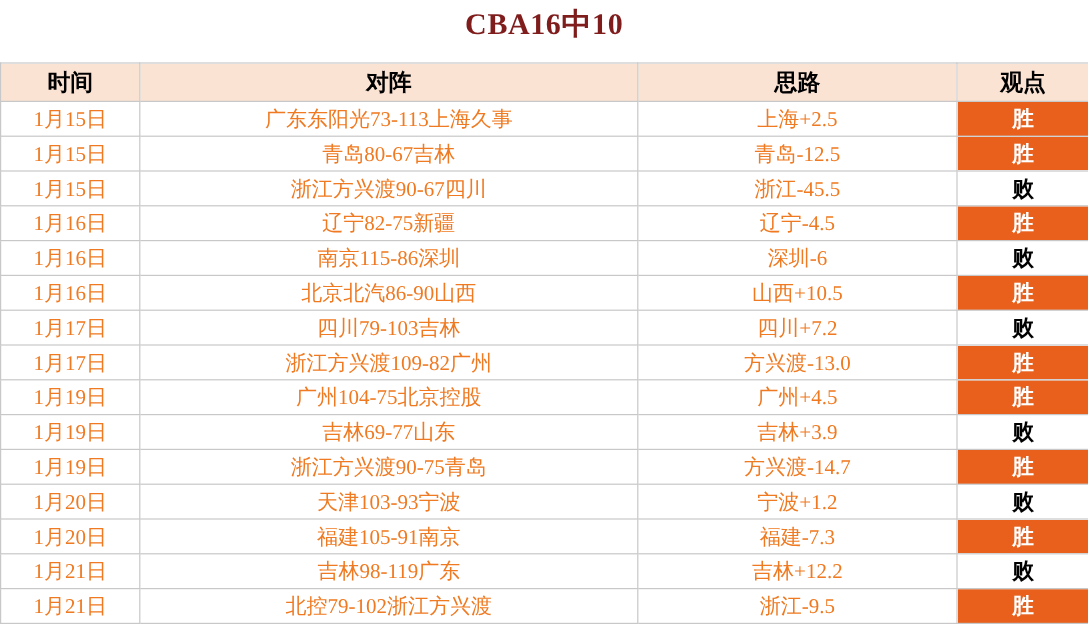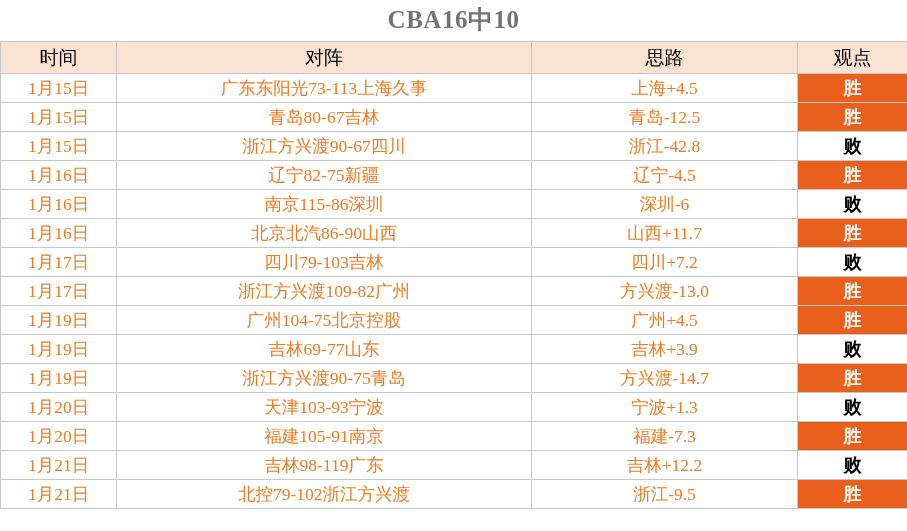--- a/index.html
+++ b/index.html
@@ -14,25 +14,25 @@
     overflow: hidden;
   }
   .page {
     position: relative;
     width: 907px;
     height: 531px;
     box-sizing: border-box;
   }
   .title {
     text-align: center;
-    color: #737373;
+    color: #7f1d1d;
     font-size: 25px;
     font-weight: bold;
     letter-spacing: 0.5px;
-    padding: 3px 0 5px 0;
+    padding: 3px 0 16px 0;
     font-family: "Liberation Serif", serif;
   }
   table {
     border-collapse: collapse;
     width: 907px;
     table-layout: fixed;
   }
   col.c-time  { width: 116px; }
   col.c-match { width: 415px; }
   col.c-idea  { width: 266px; }
@@ -44,21 +44,21 @@
     text-align: center;
     vertical-align: middle;
     font-size: 17px;
     padding: 0;
     white-space: nowrap;
     overflow: hidden;
   }
   thead th {
     background: #fbe3d4;
     color: #000000;
-    font-weight: normal;
+    font-weight: bold;
     font-size: 19px;
     height: 31px;
     font-family: "Liberation Serif", serif;
   }
   tbody td {
     color: #ef7a21;
     font-family: "Liberation Serif", serif;
     font-size: 17.5px;
   }
   td.view {
@@ -92,51 +92,51 @@
         <th>时间</th>
         <th>对阵</th>
         <th>思路</th>
         <th>观点</th>
       </tr>
     </thead>
     <tbody id="table-body">
         <tr>
           <td>1月15日</td>
           <td>广东东阳光73-113上海久事</td>
-          <td>上海+4.5</td>
+          <td>上海+2.5</td>
           <td class="view win">胜</td>
         </tr>
         <tr>
           <td>1月15日</td>
           <td>青岛80-67吉林</td>
           <td>青岛-12.5</td>
           <td class="view win">胜</td>
         </tr>
         <tr>
           <td>1月15日</td>
           <td>浙江方兴渡90-67四川</td>
-          <td>浙江-42.8</td>
+          <td>浙江-45.5</td>
           <td class="view lose">败</td>
         </tr>
         <tr>
           <td>1月16日</td>
           <td>辽宁82-75新疆</td>
           <td>辽宁-4.5</td>
           <td class="view win">胜</td>
         </tr>
         <tr>
           <td>1月16日</td>
           <td>南京115-86深圳</td>
           <td>深圳-6</td>
           <td class="view lose">败</td>
         </tr>
         <tr>
           <td>1月16日</td>
           <td>北京北汽86-90山西</td>
-          <td>山西+11.7</td>
+          <td>山西+10.5</td>
           <td class="view win">胜</td>
         </tr>
         <tr>
           <td>1月17日</td>
           <td>四川79-103吉林</td>
           <td>四川+7.2</td>
           <td class="view lose">败</td>
         </tr>
         <tr>
           <td>1月17日</td>
@@ -158,21 +158,21 @@
         </tr>
         <tr>
           <td>1月19日</td>
           <td>浙江方兴渡90-75青岛</td>
           <td>方兴渡-14.7</td>
           <td class="view win">胜</td>
         </tr>
         <tr>
           <td>1月20日</td>
           <td>天津103-93宁波</td>
-          <td>宁波+1.3</td>
+          <td>宁波+1.2</td>
           <td class="view lose">败</td>
         </tr>
         <tr>
           <td>1月20日</td>
           <td>福建105-91南京</td>
           <td>福建-7.3</td>
           <td class="view win">胜</td>
         </tr>
         <tr>
           <td>1月21日</td>

